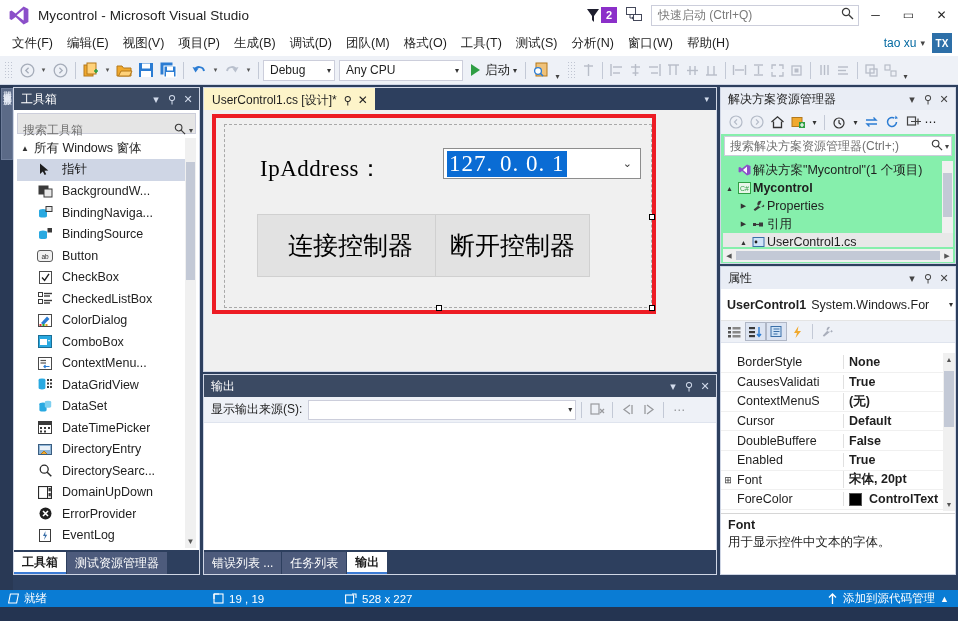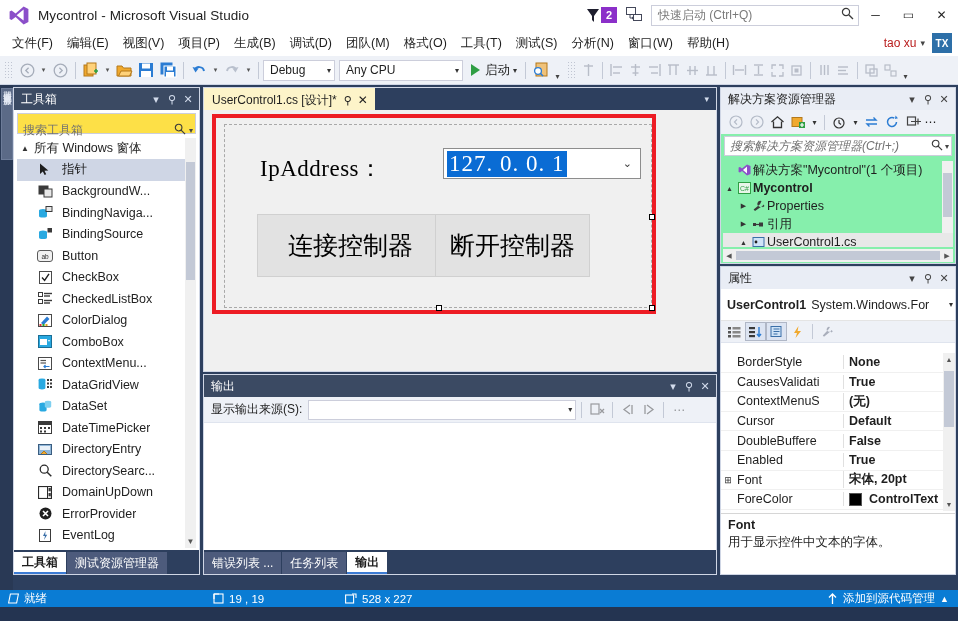--- a/index.html
+++ b/index.html
@@ -37,21 +37,21 @@
   .quicklaunch .ql-text{ flex:1; }
   .wbtn { width:33px; height:30px; display:flex; align-items:center; justify-content:center; color:#1e1e1e; }
 
   
   .menubar {
     position:absolute; left:0; top:30px; width:958px; height:26px;
     background:#fff; display:flex; align-items:center; padding-left:5px;
   }
   .menu-item { padding:3px 7px; font-size:12.5px; color:#1e1e1e; white-space:nowrap; }
   .menu-right { margin-left:auto; display:flex; align-items:center; padding-right:6px; }
-  .user-name { font-size:12px; color:#b91c1c; margin-right:4px;}
+  .user-name { font-size:12px; color:#0369a1; margin-right:4px;}
   .user-caret { font-size:9px; color:#444; margin-right:7px; }
   .user-avatar {
     width:20px;height:20px;background:#2d6fa8;color:#fff;font-size:10px;font-weight:bold;
     display:flex;align-items:center;justify-content:center;
   }
 
   
   .toolbar {
     position:absolute; left:0; top:56px; width:958px; height:29px;
     background:#eef1f7; display:flex; align-items:center; border-bottom:1px solid #cfd6e5;
@@ -90,21 +90,21 @@
     height:22px; background:#3b4a63; display:flex; align-items:center; padding:0 3px 0 7px; color:#fff;
   }
   .panel-head.light { background:#e9edf5; color:#1e1e1e; }
   .panel-title { font-size:12px; flex:1; white-space:nowrap; overflow:hidden; }
   .hbtn { width:16px;height:18px; display:flex;align-items:center;justify-content:center; font-size:11px; color:#d3dcec;}
   .panel-head.light .hbtn { color:#444; }
 
   
   #toolbox { left:13px; top:87px; width:187px; height:488px; background:#fff; }
   .tb-search {
-    height:21px; margin:3px 3px 2px 3px; border:1px solid #cccedb; background:#fde047;
+    height:21px; margin:3px 3px 2px 3px; border:1px solid #cccedb; background:#e5e5e5;
     display:flex; align-items:center; padding:13px 2px 0 5px; color:#717171; font-size:12px;
   }
   .tb-search .s-ph{flex:1;}
   .tbx-list { position:absolute; left:3px; top:50px; right:3px; bottom:26px; overflow:hidden; background:#fff; }
   .tbx-group { display:flex; align-items:center; height:21px; padding-left:4px; font-size:12.5px; }
   .tbx-group .arrw { font-size:8px; color:#333; margin-right:5px; }
   .tbx-row { display:flex; align-items:center; height:21.5px; padding-left:18px; font-size:12.5px; color:#1e1e1e; }
   .tbx-row.sel { background:#cfd6e5; }
   .tbx-ico { width:20px; height:16px; margin-right:7px; display:flex; align-items:center; justify-content:center; flex:0 0 20px; }
   .tbx-lbl { white-space:nowrap; overflow:hidden; }
@@ -172,21 +172,21 @@
 
   
   #solution { left:720px; top:87px; width:236px; height:177px; background:#86efac; }
   .se-toolbar { height:24px; background:#eef1f7; display:flex; align-items:center; padding-left:4px; }
   .se-ico { width:21px; height:20px; display:flex; align-items:center; justify-content:center; }
   .se-sep { width:1px; height:15px; background:#c3c9d6; margin:0 4px; }
   .se-search {
     height:20px; margin:2px 3px; border:1px solid #cccedb; background:#fff; display:flex;
     align-items:center; padding:0 2px 0 5px; color:#717171; font-size:12px;
   }
-  .se-search .sp { flex:1; white-space:nowrap; overflow:hidden;font-style:italic; }
+  .se-search .sp { flex:1; white-space:nowrap; overflow:hidden; }
   .se-tree { position:absolute; left:2px; top:73px; right:2px; bottom:16px; overflow:hidden; font-size:12.5px; }
   .se-row { display:flex; align-items:center; height:18px; white-space:nowrap; }
   .se-row.sel { background:#e8e8e8; }
   .se-arrw { width:13px; text-align:center; font-size:7px; color:#333; flex:0 0 13px; }
   .se-ic { width:17px; display:flex; align-items:center; justify-content:center; flex:0 0 17px; }
   .se-vscroll { position:absolute; right:2px; top:73px; width:11px; bottom:30px; background:#f0f0f0; }
   .se-vthumb { position:absolute; left:1px; top:12px; width:9px; height:44px; background:#c3c9d6; }
   .se-hscroll { position:absolute; left:2px; right:2px; bottom:1px; height:13px; background:#f0f0f0; display:flex; align-items:center; }
   .se-harr { width:12px; text-align:center; font-size:7px; color:#555; }
   .se-hthumb { flex:1; height:9px; background:#c3c9d6; margin:0 1px; }

